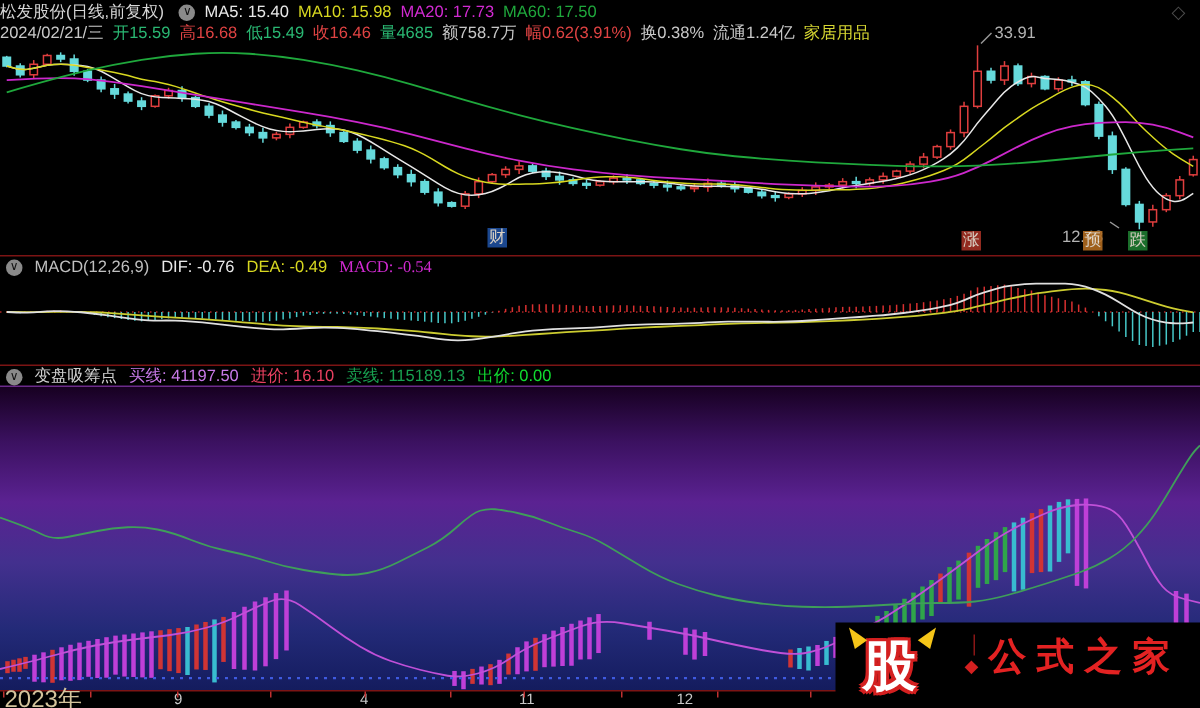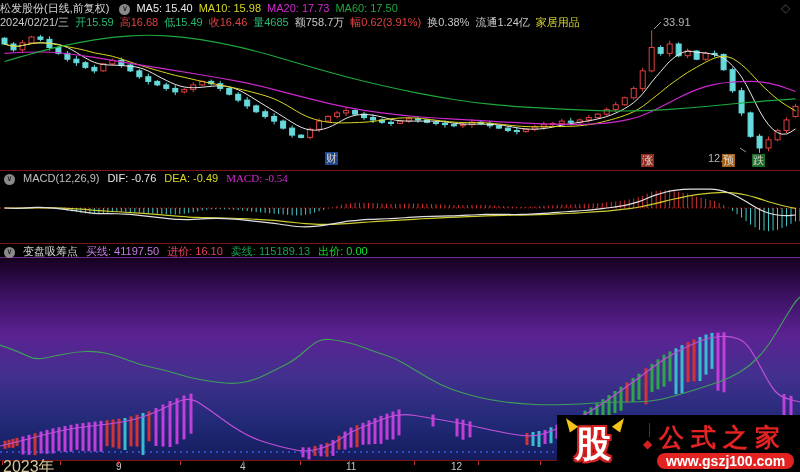--- a/index.html
+++ b/index.html
@@ -527,21 +527,20 @@
       <div class="tick" style="left: 540px;"></div>
     </div>
 
   <div id="logo">
     <span class="horn" id="horn-l"></span>
     <span class="horn" id="horn-r"></span>
     <span id="logo-gu">股</span>
     <span id="logo-vline"></span>
     <span id="logo-diamond">◆</span>
     <span id="logo-site">公式之家</span>
-    <span id="logo-url">www.gszj100.com</span>
   </div>
 
 <span class="anno" style="left: 663px; top: 16px;">33.91</span>
     <span class="anno" style="left: 708px; top: 152px;">12.48</span>
     <div class="badge" style="left: 325px; top: 152px; background: rgb(30, 79, 158);">财</div>
     <div class="badge" style="left: 641px; top: 154px; background: rgb(163, 48, 36);">涨</div>
     <div class="badge" style="left: 722px; top: 154px; background: rgb(176, 106, 30);">预</div>
     <div class="badge" style="left: 752px; top: 154px; background: rgb(30, 122, 48);">跌</div>
   </div>
 

